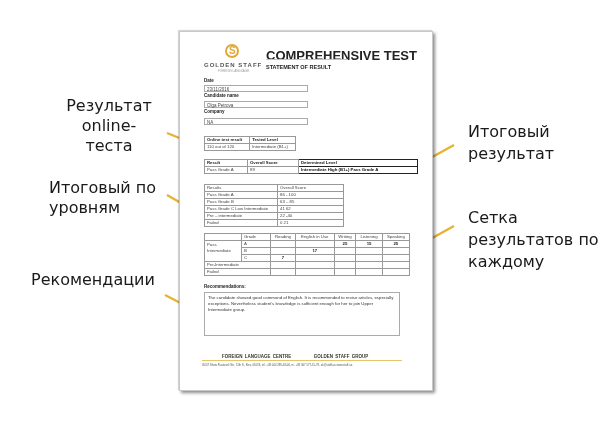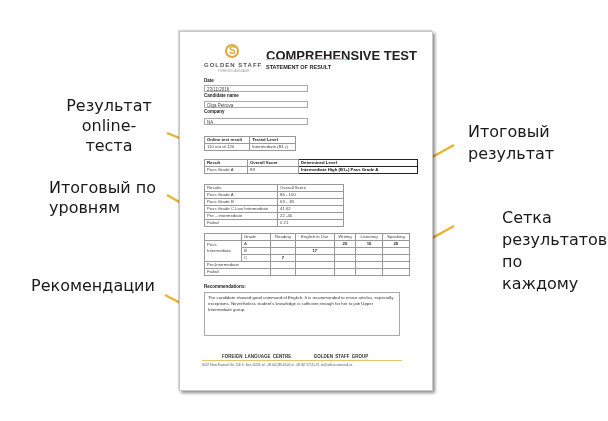--- a/index.html
+++ b/index.html
@@ -33,29 +33,29 @@
 <body>
 
 <div class="label" style="left:66px; top:96px; text-align:center; width:86px;">
   <div>Результат</div>
   <div>online-теста</div>
 </div>
 <div class="label" style="left:49px; top:178px;">
   <div>Итоговый по</div>
   <div>уровням</div>
 </div>
-<div class="label" style="left:31px; top:276px;">
+<div class="label" style="left:31px; top:270px;">
   <div>Рекомендации</div>
 </div>
 
 <div class="label" style="left:468px; top:121px; line-height:22px;">
   <div>Итоговый</div>
   <div>результат</div>
 </div>
-<div class="label" style="left:468px; top:207px; line-height:22px;margin-left:34px;">
+<div class="label" style="left:468px; top:207px; line-height:22px;">
   <div>Сетка</div>
   <div>результатов по</div>
   <div>каждому</div>
 </div>
 
 <svg class="arrow" width="608" height="421" style="left:0;top:0;pointer-events:none;">
   <defs>
     <marker id="ah" markerWidth="5" markerHeight="5" refX="3" refY="2.5" orient="auto">
       <polygon points="0,0 5,2.5 0,5" fill="#e8b230"></polygon>
     </marker>

